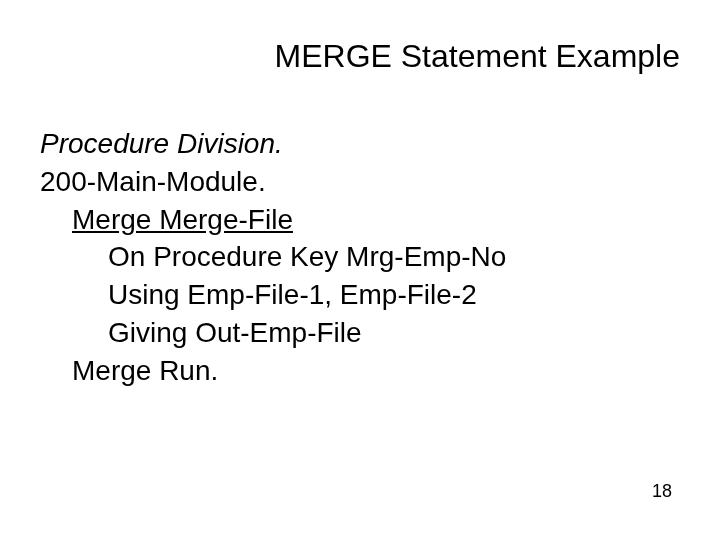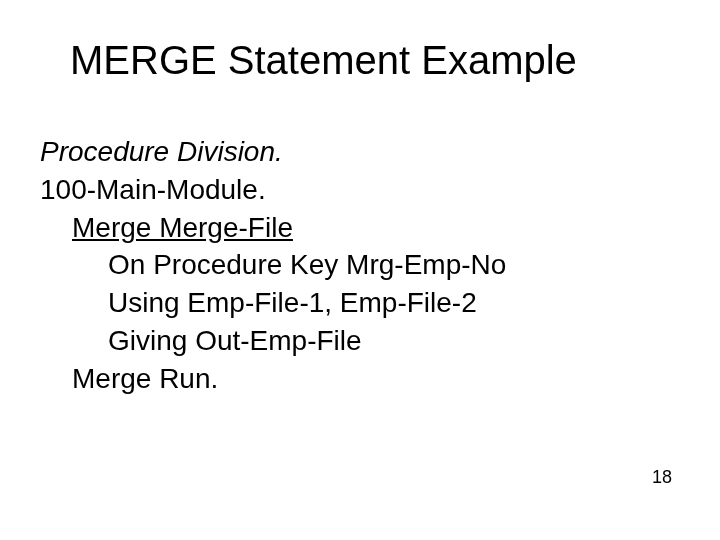--- a/index.html
+++ b/index.html
@@ -16,23 +16,23 @@
       position: relative;
       overflow: hidden;
     }
     .slide {
       width: 100%;
       height: 100%;
       padding: 30px 40px 30px 40px;
       position: relative;
     }
     .title {
-      font-size: 40px;
+      font-size: 32px;
       font-weight: normal;
-      text-align: left;
+      text-align: right;
       margin-top: 8px;
       margin-bottom: 50px;
       padding-left: 30px;
     }
     .content {
       font-size: 28px;
       line-height: 1.35;
     }
     .line-0 {
       padding-left: 0;
@@ -52,33 +52,33 @@
       padding-left: 68px;
     }
     .line-5 {
       padding-left: 68px;
     }
     .line-6 {
       padding-left: 32px;
     }
     .page-number {
       position: absolute;
-      bottom: 52px;
+      bottom: 38px;
       right: 48px;
       font-size: 18px;
     }
   </style>
 </head>
 <body>
 
 <div class="slide">
   <h1 class="title">MERGE Statement Example</h1>
   <div class="content">
     <div class="line-0">Procedure Division.</div>
-    <div class="line-1">100-Main-Module.</div>
+    <div class="line-1">200-Main-Module.</div>
     <div class="line-2">Merge Merge-File</div>
     <div class="line-3">On Procedure Key Mrg-Emp-No</div>
     <div class="line-4">Using Emp-File-1, Emp-File-2</div>
     <div class="line-5">Giving Out-Emp-File</div>
     <div class="line-6">Merge Run.</div>
   </div>
   <div class="page-number">18</div>
 </div>
 
 </body></html>

